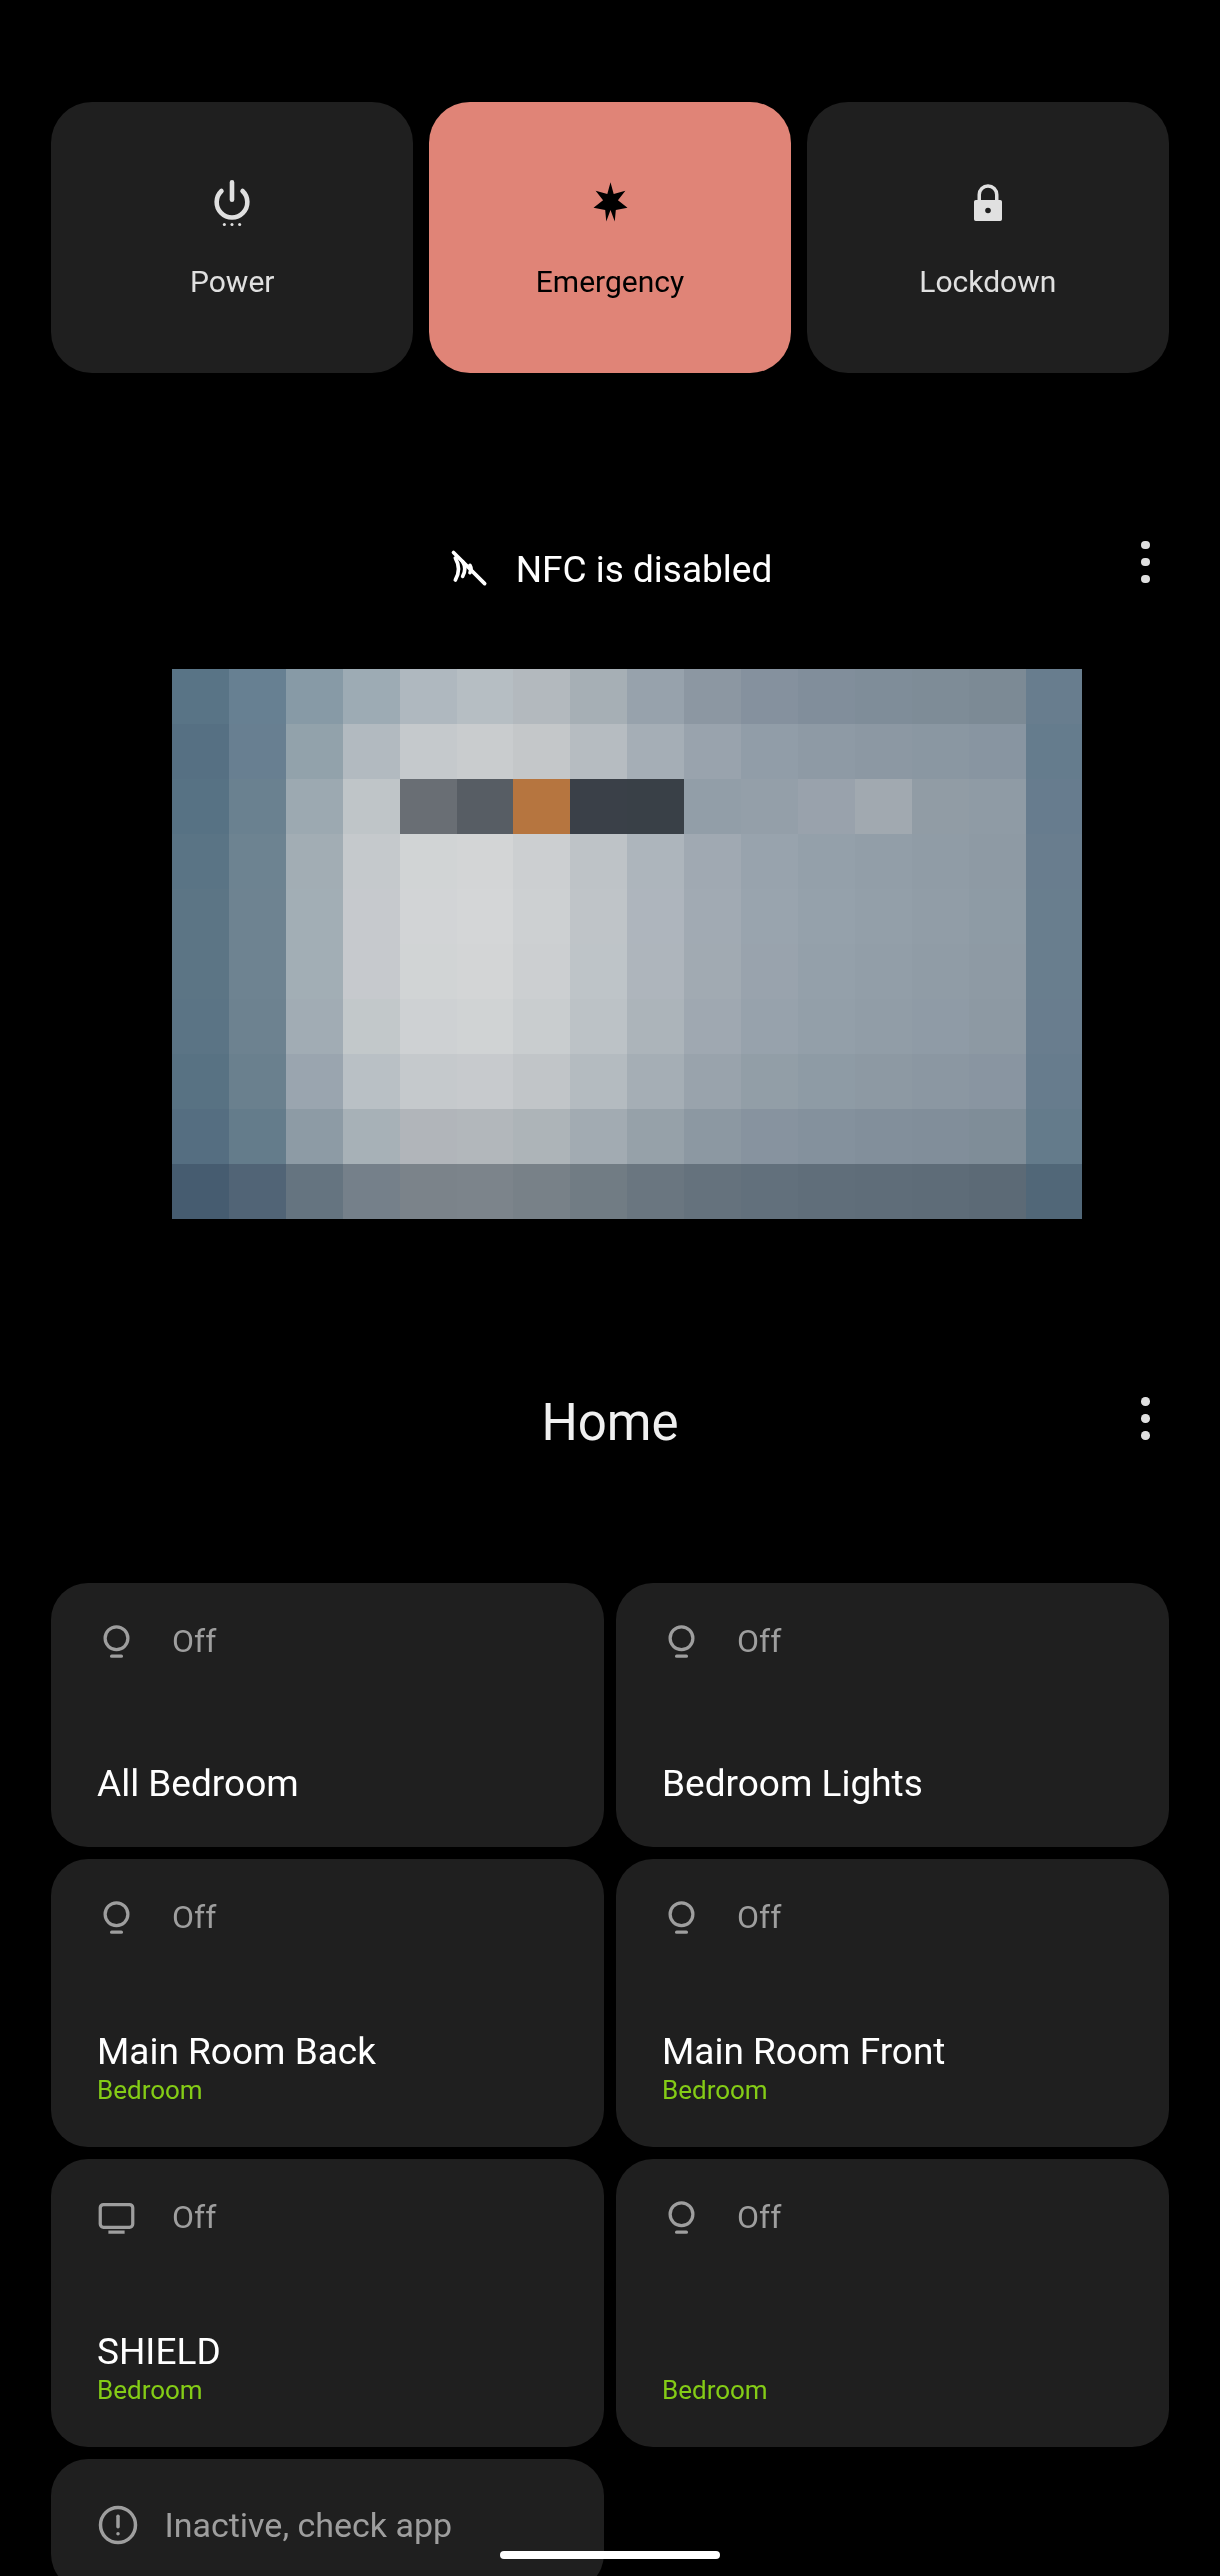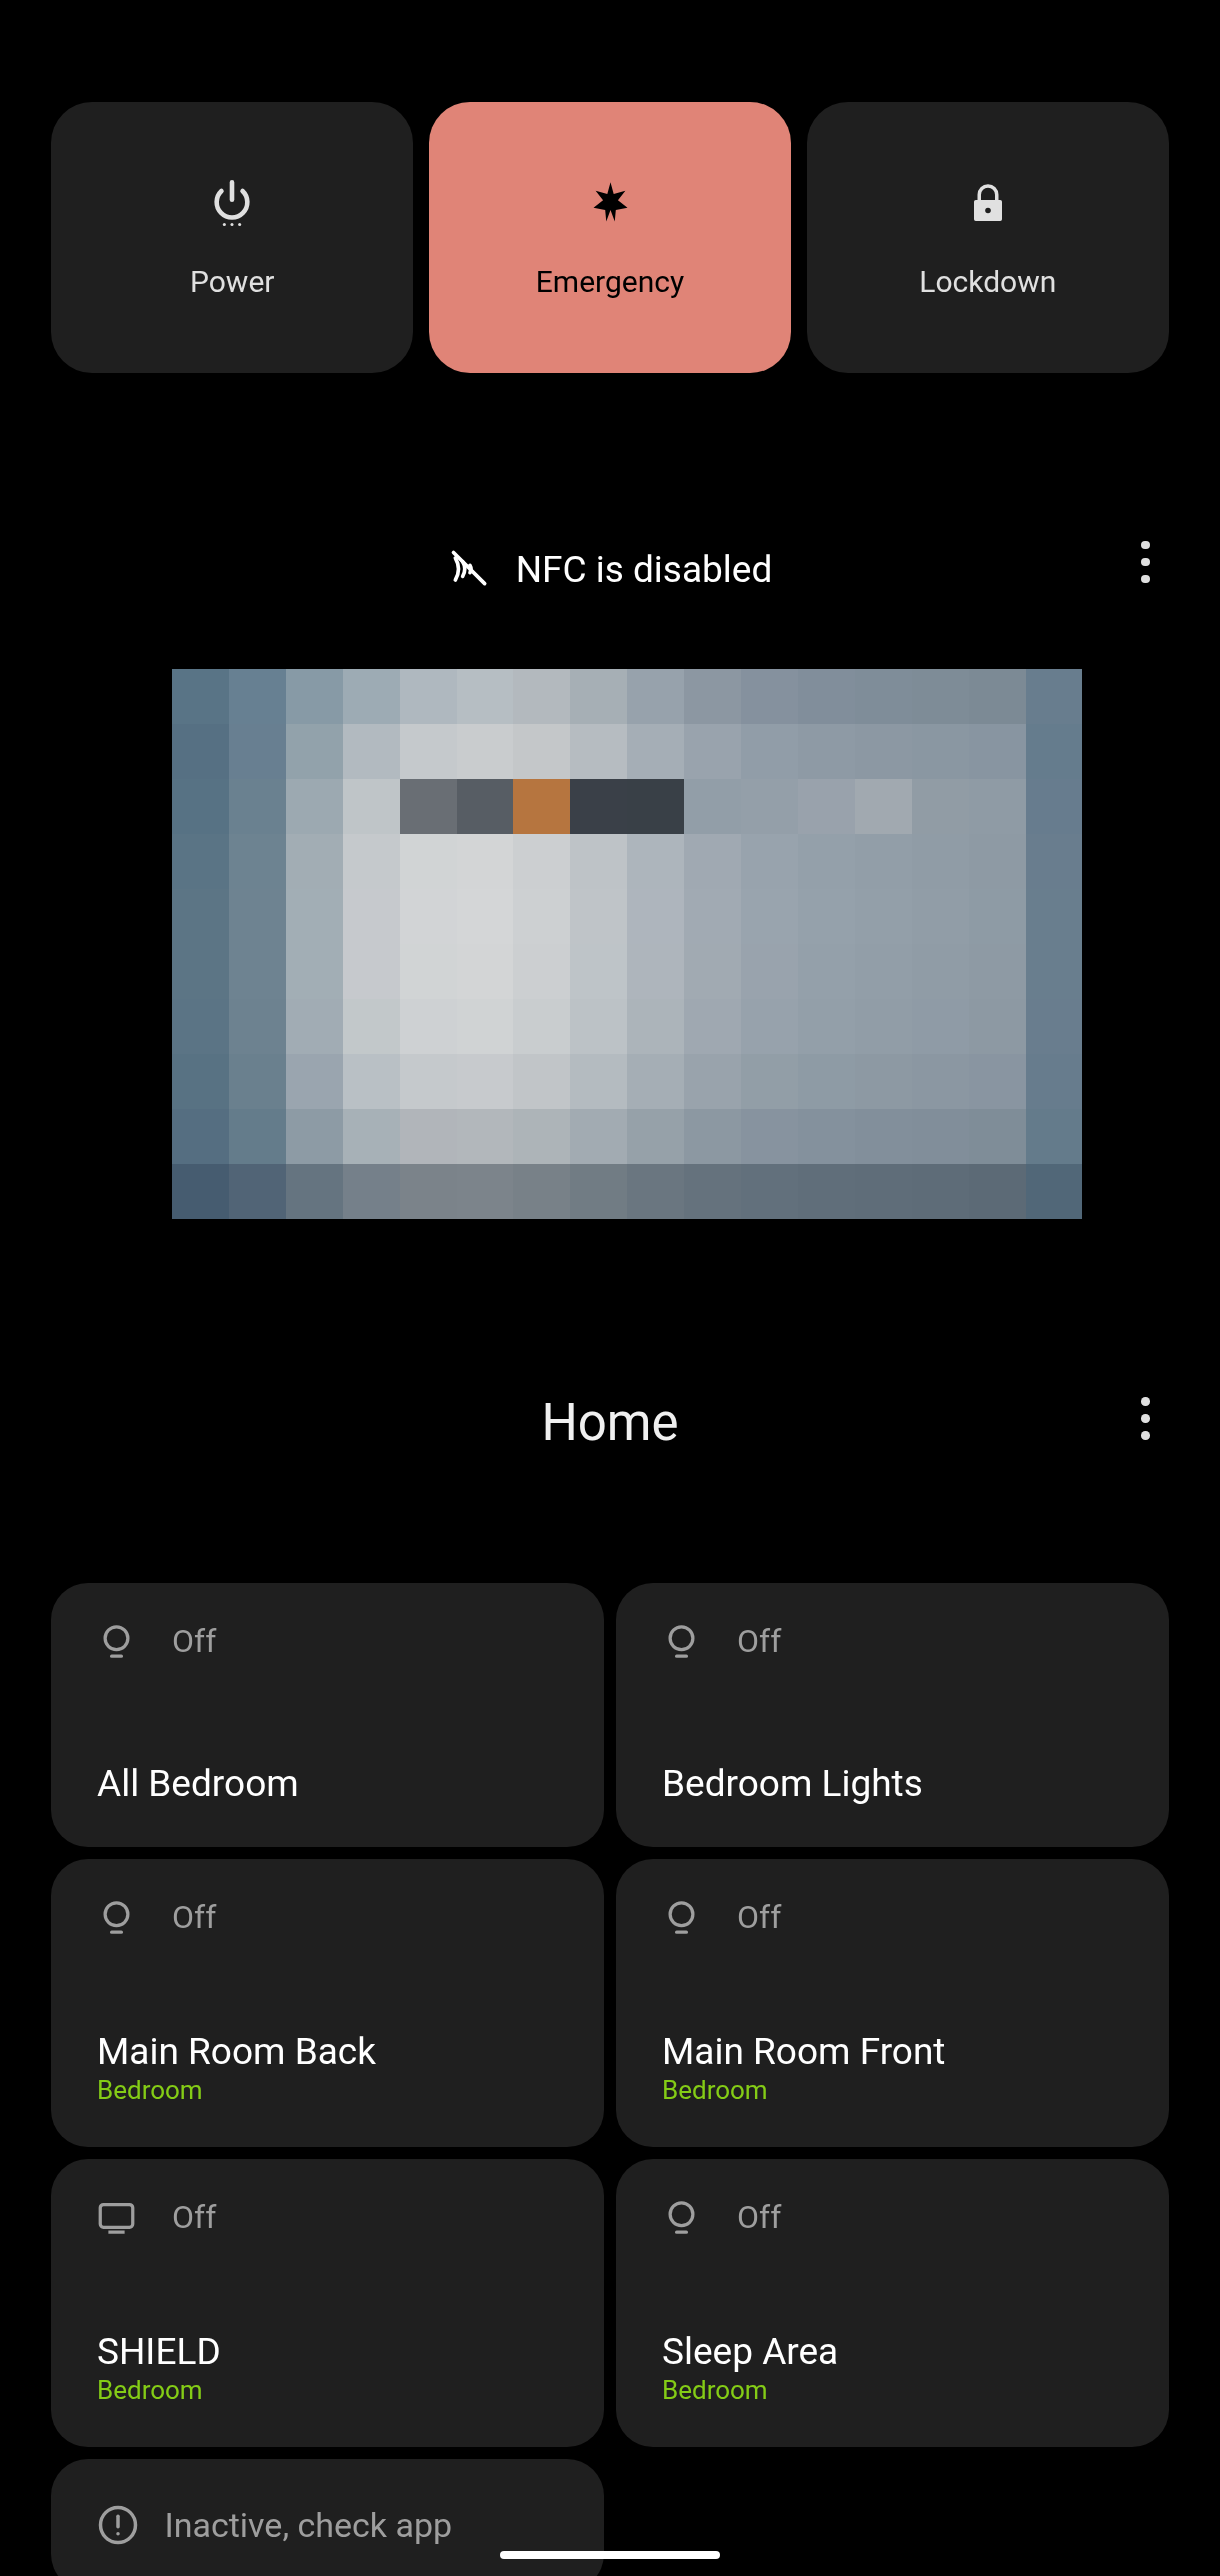--- a/index.html
+++ b/index.html
@@ -556,21 +556,20 @@
       <div class="top">
         <span class="icon">
           <svg width="39" height="39" viewBox="0 0 24 24" fill="none" stroke="currentColor" stroke-width="2" stroke-linecap="round">
             <circle cx="12" cy="10" r="7"></circle>
             <line x1="9" y1="21" x2="15" y2="21"></line>
           </svg>
         </span>
         <span class="status">Off</span>
       </div>
       <div class="name-block">
-        <div class="name">Sleep Area</div>
         <div class="room">Bedroom</div>
       </div>
     </div>
 
     <div class="inactive-card">
       <span class="icon">
         <svg width="42" height="42" viewBox="0 0 24 24" fill="none" stroke="currentColor" stroke-width="2" stroke-linecap="round">
           <circle cx="12" cy="12" r="10"></circle>
           <line x1="12" y1="7" x2="12" y2="13"></line>
           <circle cx="12" cy="17" r="1" fill="currentColor" stroke="none"></circle>

